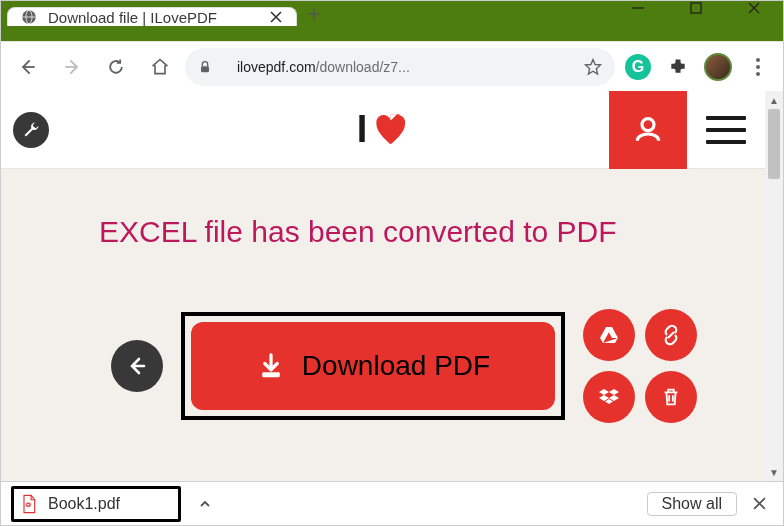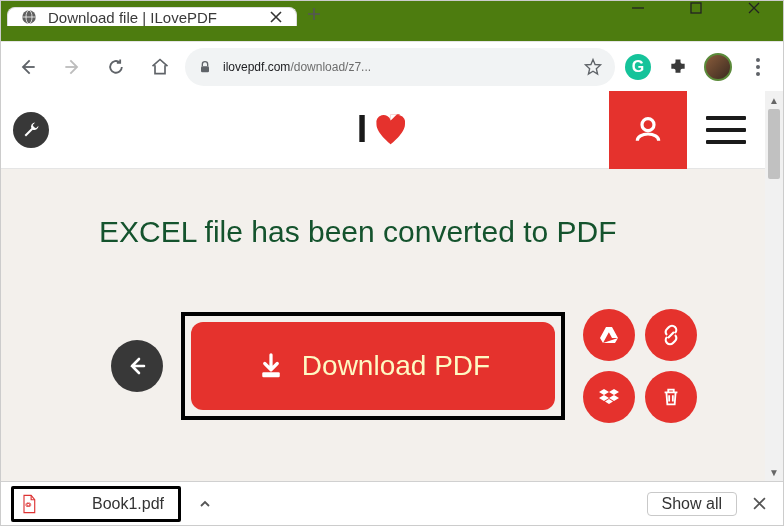--- a/index.html
+++ b/index.html
@@ -26,22 +26,22 @@
   .window-controls { margin-left:auto; display:flex;}
   .window-controls .wc { width:58px; display:flex; align-items:center; justify-content:center; color:#333;}
   .window-controls .wc svg { width:14px; height:14px; }
 
   
   .toolbar { height: 50px; display:flex; align-items:center; gap:6px; padding: 0 8px; border-top:1px solid #e5e5e5; }
   .tbtn { width:38px; height:38px; display:flex; align-items:center; justify-content:center; border-radius:50%; color:#555;}
   .tbtn.disabled { color:#bbb; }
   .omnibox {
     flex:1; height:38px; background:#f1f3f4; border-radius:19px;
-    display:flex; align-items:center; padding:12px 12px; gap:10px;
-    font-size:12px; color:#555; min-width:0;
+    display:flex; align-items:center; padding:12px 12px; gap:24px;
+    font-size:14px; color:#555; min-width:0;
   }
   .omnibox .url { flex:1; white-space:nowrap; overflow:hidden; text-overflow:ellipsis; }
   .omnibox .host { color:#202124; }
   .omnibox .path { color:#6d6d6d; }
   .ext { width:34px; height:34px; display:flex; align-items:center; justify-content:center;}
   .grammarly { width:26px;height:26px;border-radius:50%;background:#15c39a;color:#fff;font-weight:bold;display:flex;align-items:center;justify-content:center;font-size:16px;}
   .avatar { width:28px;height:28px;border-radius:50%;background:linear-gradient(135deg,#8a5c3b,#3a2a20);border:2px solid #5b8a3a;}
   .kebab { display:flex; flex-direction:column; gap:3px; align-items:center; justify-content:center; width:34px;}
   .kebab span{width:4px;height:4px;background:#5f6368;border-radius:50%;}
 
@@ -56,34 +56,34 @@
   
   .siteheader { height:78px; background:#fff; display:flex; align-items:center; position:relative; border-bottom:1px solid #e5e5e5;}
   .wrench { width:36px;height:36px;border-radius:50%;background:#383838;color:#fff;display:flex;align-items:center;justify-content:center;margin-left:12px;}
   .logo { position:absolute; left:50%; transform:translateX(-50%); display:flex; align-items:center; gap:4px;}
   .logo .letter{font-size:38px;font-weight:900;color:#1a1a1a;font-family:Arial Black,Arial,sans-serif;}
   .logo .heart{width:38px;height:38px;}
   .accountbtn { width:78px;height:78px;background:#e5322d;display:flex;align-items:center;justify-content:center;margin-left:auto;}
   .hamburger { width:78px;height:78px;display:flex;align-items:center;justify-content:center;flex-direction:column;gap:8px;}
   .hamburger span{width:40px;height:4px;background:#1a1a1a;border-radius:1px;}
 
-  .headline { font-size:30px; font-weight:500; color:#14532d; text-align:left; padding:46px 0 0 98px;}
+  .headline { font-size:30px; font-weight:500; color:#be185d; text-align:left; padding:46px 0 0 98px;}
 
   .actions { position:absolute; left:110px; top:218px; display:flex; align-items:center; gap:18px;}
   .backcircle { width:52px;height:52px;border-radius:50%;background:#383838;display:flex;align-items:center;justify-content:center;}
   .dlwrap { padding:6px; border:4px solid #000;}
   .dlbtn { width:364px;height:88px;background:#e5322d;border-radius:12px;display:flex;align-items:center;justify-content:center;gap:16px;}
-  .dlbtn .label{color:#fef9c3;font-size:28px;font-weight:500;}
+  .dlbtn .label{color:#000000;font-size:28px;font-weight:500;}
   .sideactions { display:grid; grid-template-columns:repeat(2,52px); grid-auto-rows:52px; gap:10px;}
   .roundbtn { width:52px;height:52px;border-radius:50%;background:#e5322d;display:flex;align-items:center;justify-content:center;}
 
   
   .shelf { position:absolute;left:0;right:0;bottom:0;height:44px;background:#fff;border-top:1px solid #d0d0d0;display:flex;align-items:center;padding:0 10px;gap:8px;}
   .dlitem { display:flex;align-items:center;gap:10px;border:3px solid #000;height:36px;padding:0 10px 0 6px;border-radius:2px;min-width:170px;}
-  .dlitem .fname{font-size:16px;color:#333;margin-left:44px;}
+  .dlitem .fname{font-size:16px;color:#333;}
   .chev { width:32px;height:32px;display:flex;align-items:center;justify-content:center;color:#555;}
   .spacer{flex:1;}
   .showall { border:1px solid #c9c9c9;border-radius:4px;padding:2px 14px;font-size:16px;color:#333;background:#fff;}
   .shelf-close{width:28px;height:28px;display:flex;align-items:center;justify-content:center;color:#555;}
 
   svg { display:block; }
 </style>
 </head>
 <body>
 

